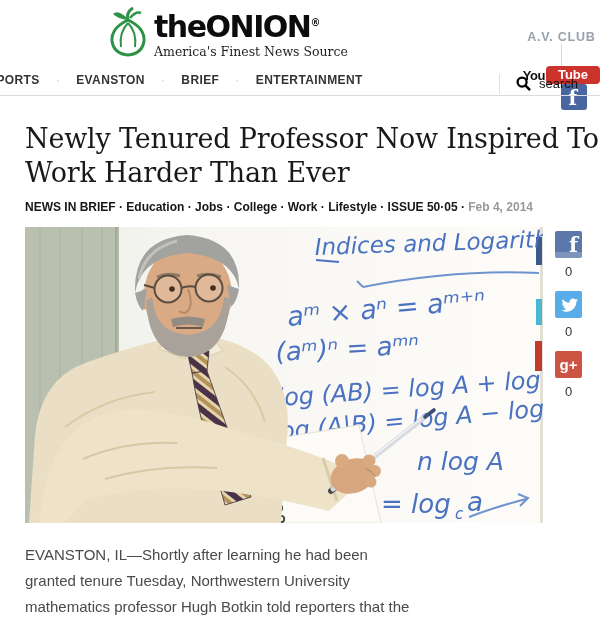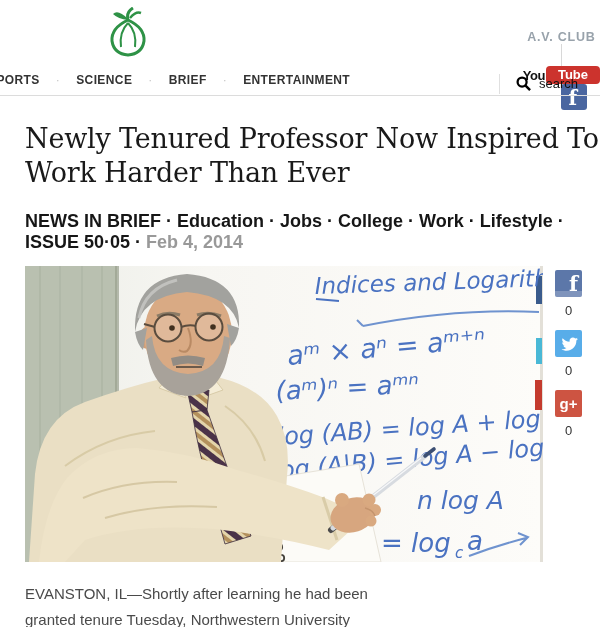--- a/index.html
+++ b/index.html
@@ -36,21 +36,21 @@
               font-weight:normal; }
   .nav-right { margin-left:auto; display:flex; align-items:center; padding-right:22px;margin-top:7px; }
   .nav-vdiv { width:1px; height:20px; background:#e0e0e0; margin-right:16px; }
   .search-icon-svg { width:15px; height:15px; margin-right:8px; }
   .search-label { font-size:13px; color:#111; }
 
   
   .article { padding:0 0 0 25px; }
   .headline { font-family:"DejaVu Serif", serif; font-weight:normal; font-size:27px;
               line-height:34px; color:#191919; margin-top:26px; letter-spacing:-0.2px; }
-  .meta { margin-top:21px; font-size:18px; font-weight:bold; color:#161616; }
+  .meta { margin-top:10px; font-size:12px; font-weight:bold; color:#161616; }
   .meta .m::after { content:" · "; color:#161616; }
   .meta .meta-date { color:#999; }
 
   .content-row { display:flex; margin-top:13px; }
   .photo-wrap { width:518px; height:296px; flex:0 0 auto; overflow:hidden; }
   .share-col { display:flex; flex-direction:column; align-items:center; margin-left:12px;
                margin-top:4px; }
   .share-block { display:flex; flex-direction:column; align-items:center; margin-bottom:12px; }
   .share-btn { width:27px; height:27px; border-radius:2px; position:relative; cursor:pointer; }
   .share-btn.fb { background:#5c77a9; overflow:hidden; }
@@ -71,38 +71,42 @@
 <div class="header">
   <div class="logo">
     <svg class="onion-svg" viewBox="0 0 44 52">
       <path d="M22,13 Q5,21 6,34 Q8,47 22,48 Q36,47 38,34 Q39,21 22,13 Z" fill="none" stroke="#2e9246" stroke-width="3"></path>
       <path d="M22,16 Q13,25 15,40" fill="none" stroke="#2e9246" stroke-width="2"></path>
       <path d="M22,16 Q31,25 29,40" fill="none" stroke="#2e9246" stroke-width="2"></path>
       <path d="M22,13 Q20,5 27,1" fill="none" stroke="#2e9246" stroke-width="3"></path>
       <path d="M22,12 Q12,2 7,7 Q12,12 22,13 Z" fill="#2e9246"></path>
       <path d="M24,11 Q30,4 35,6" fill="none" stroke="#2e9246" stroke-width="2.5"></path>
     </svg>
+    <div class="logo-textcol">
+      <div class="logo-main"><span>the</span><span>ONION</span><span class="reg">®</span></div>
+      <div class="logo-tag">America's Finest News Source</div>
+    </div>
   </div>
   <div class="header-right">
     <span class="avclub">A.V. CLUB</span>
     <span class="hdr-divider"></span>
     <span class="yt-logo">
       <span class="yt-you">You</span>
       <span class="yt-tube">Tube</span>
     </span>
     <span class="fb-partial">
         <span>f</span>
       </span>
   </div>
 </div>
 
 <div class="nav">
   <div class="nav-items">
     <span class="nav-item">SPORTS</span>
-    <span class="nav-item">SCIENCE</span>
+    <span class="nav-item">EVANSTON</span>
     <span class="nav-item">BRIEF</span>
     <span class="nav-item">ENTERTAINMENT</span>
   </div>
   <div class="nav-right">
     <span class="nav-vdiv"></span>
     <svg class="search-icon-svg" viewBox="0 0 16 16">
       <circle cx="6.5" cy="6.5" r="4.8" fill="none" stroke="#000" stroke-width="2.4"></circle>
       <line x1="10.2" y1="10.2" x2="15" y2="15" stroke="#000" stroke-width="2.6"></line>
     </svg>
     <span class="search-label">search</span>

